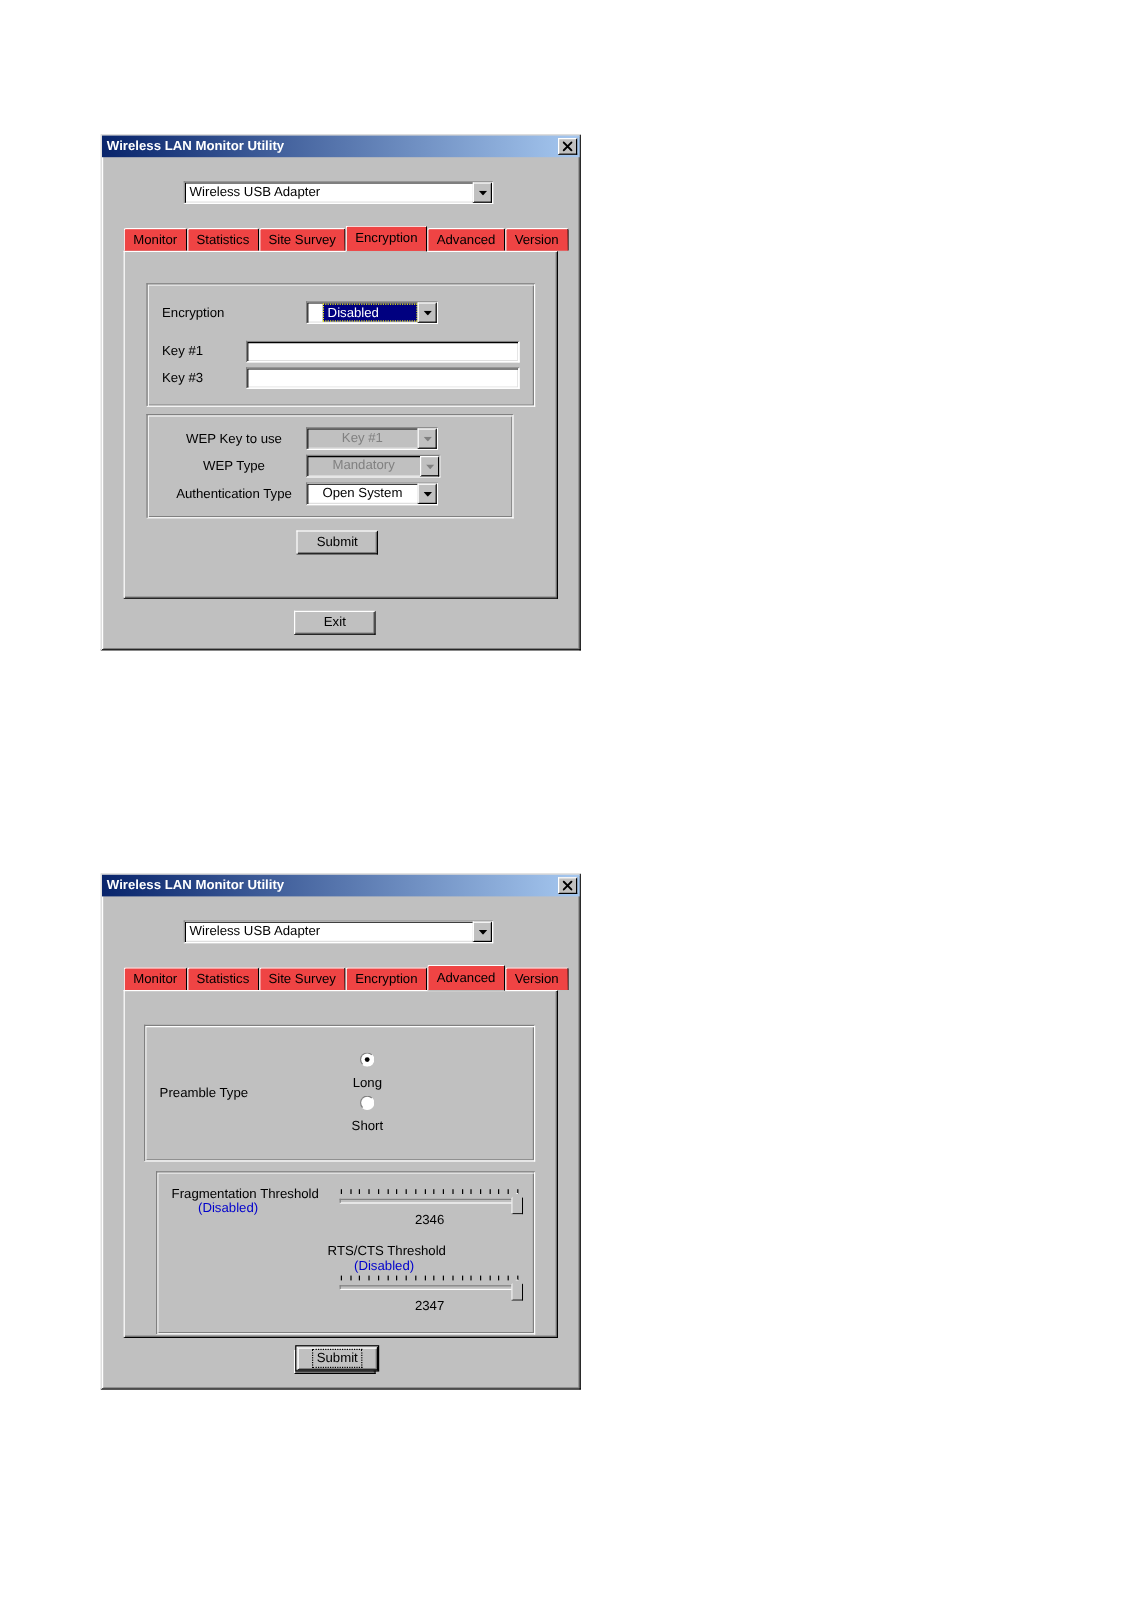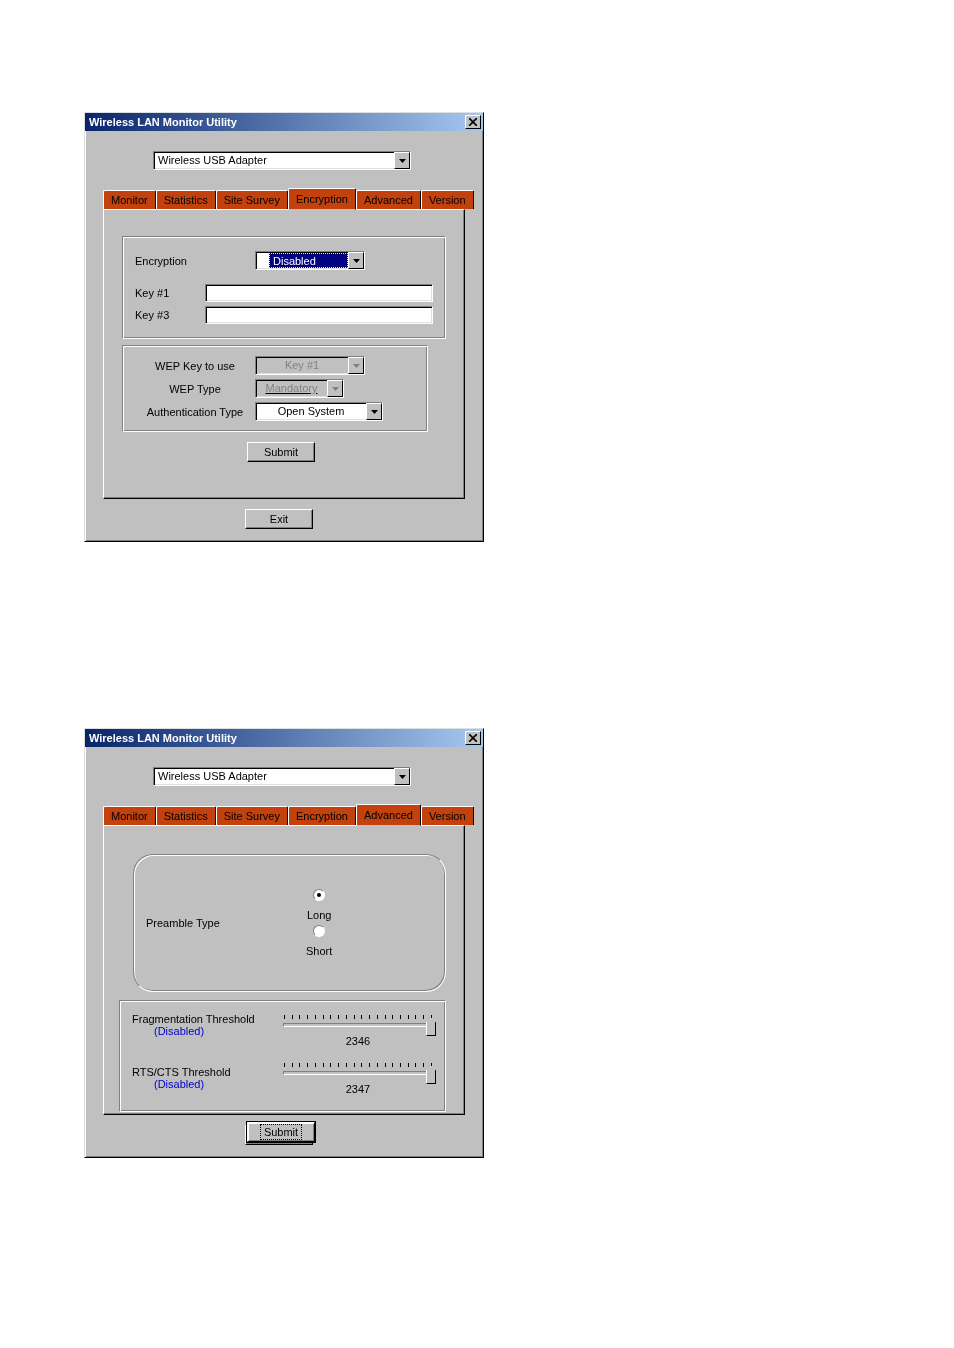--- a/index.html
+++ b/index.html
@@ -91,21 +91,21 @@
     display: flex;
     align-items: flex-end;
     margin-left: 10px;
     position: relative;
     z-index: 2;
   }
   .tab {
     border-top: 1px solid #fff;
     border-left: 1px solid #fff;
     border-right: 1px solid #000;
-    background: #c2410c;
+    background: #ef4444;
     padding: 3px 7px 3px 7px;
     font-size: 11px;
     margin-right: 0px;
     position: relative;
     border-top-left-radius: 2px;
     border-top-right-radius: 2px;
   }
   .tab.active {
     padding-top: 4px;
     padding-bottom: 4px;
@@ -282,32 +282,32 @@
             <span class="combo-text">Key #1</span>
             <span class="combo-btn">
                 <svg viewBox="0 0 7 4">
                   <path d="M0 0 L3.5 4 L7 0 Z" fill="#808080"></path>
                 </svg>
               </span>
           </div>
         </div>
         <div class="row">
           <span class="lbl">WEP Type</span>
-          <div class="combo disabled" style="width:89px;text-decoration:underline;">
+          <div class="combo disabled" style="width:112px;">
             <span class="combo-text">Mandatory</span>
             <span class="combo-btn">
                 <svg viewBox="0 0 7 4">
                   <path d="M0 0 L3.5 4 L7 0 Z" fill="#808080"></path>
                 </svg>
               </span>
           </div>
         </div>
         <div class="row">
           <span class="lbl">Authentication Type</span>
-          <div class="combo" style="width:128px;">
+          <div class="combo" style="width:110px;">
             <span class="combo-text">Open System</span>
             <span class="combo-btn">
                 <svg viewBox="0 0 7 4">
                   <path d="M0 0 L3.5 4 L7 0 Z" fill="#000"></path>
                 </svg>
               </span>
           </div>
         </div>
       </div>
 
@@ -348,39 +348,39 @@
       <div class="tab">Monitor</div>
       <div class="tab">Statistics</div>
       <div class="tab">Site Survey</div>
       <div class="tab">Encryption</div>
       <div class="tab active">Advanced</div>
       <div class="tab">Version</div>
     </div>
 
     <div class="tabpage" style="height:290px;">
 
-      <div class="groupbox" style="margin:10px 6px 8px 17px; padding:30px 12px;border-radius:20px;">
+      <div class="groupbox" style="margin:10px 6px 8px 4px; padding:18px 12px;">
         <div style="display:flex; align-items:center;">
           <span style="width:160px; font-size:11px;">Preamble Type</span>
           <div>
             <div class="radio-wrap">
               <span class="radio-dot">
                   <span class="inner"></span>
                 </span>
               <span>Long</span>
             </div>
             <div class="radio-wrap">
               <span class="radio-dot"></span>
               <span>Short</span>
             </div>
           </div>
         </div>
       </div>
 
-      <div class="groupbox" style="margin:0 6px 10px 3px; padding:12px 12px 16px 12px;">
+      <div class="groupbox" style="margin:0 6px 10px 14px; padding:12px 12px 16px 12px;">
 
         <div style="display:flex; align-items:flex-start; margin-bottom:14px;">
           <div class="frag-label-col">
             <div style="font-size:11px;">Fragmentation Threshold</div>
             <div class="blue-note pad-left">(Disabled)</div>
           </div>
           <div>
             <div class="slider-track">
               <div class="slider-ticks">
                   <span></span>
@@ -403,21 +403,21 @@
                   <span></span>
                   <span></span>
                   <span></span>
                 </div>
               <div class="slider-thumb"></div>
             </div>
             <div class="slider-value">2346</div>
           </div>
         </div>
 
-        <div style="display:flex; align-items:center;">
+        <div style="display:flex; align-items:flex-end;flex-direction:column;">
           <div class="frag-label-col">
             <div style="font-size:11px;">RTS/CTS Threshold</div>
             <div class="blue-note pad-left">(Disabled)</div>
           </div>
           <div>
             <div class="slider-track">
               <div class="slider-ticks">
                   <span></span>
                   <span></span>
                   <span></span>

